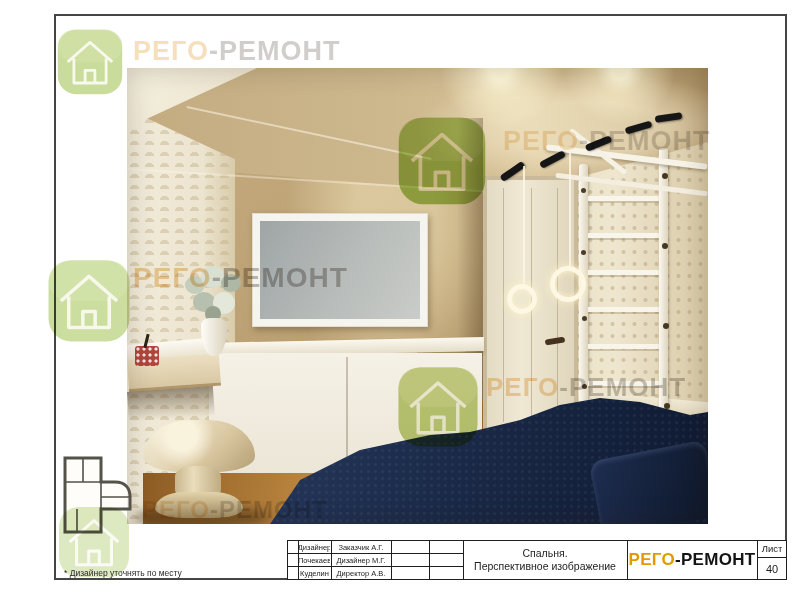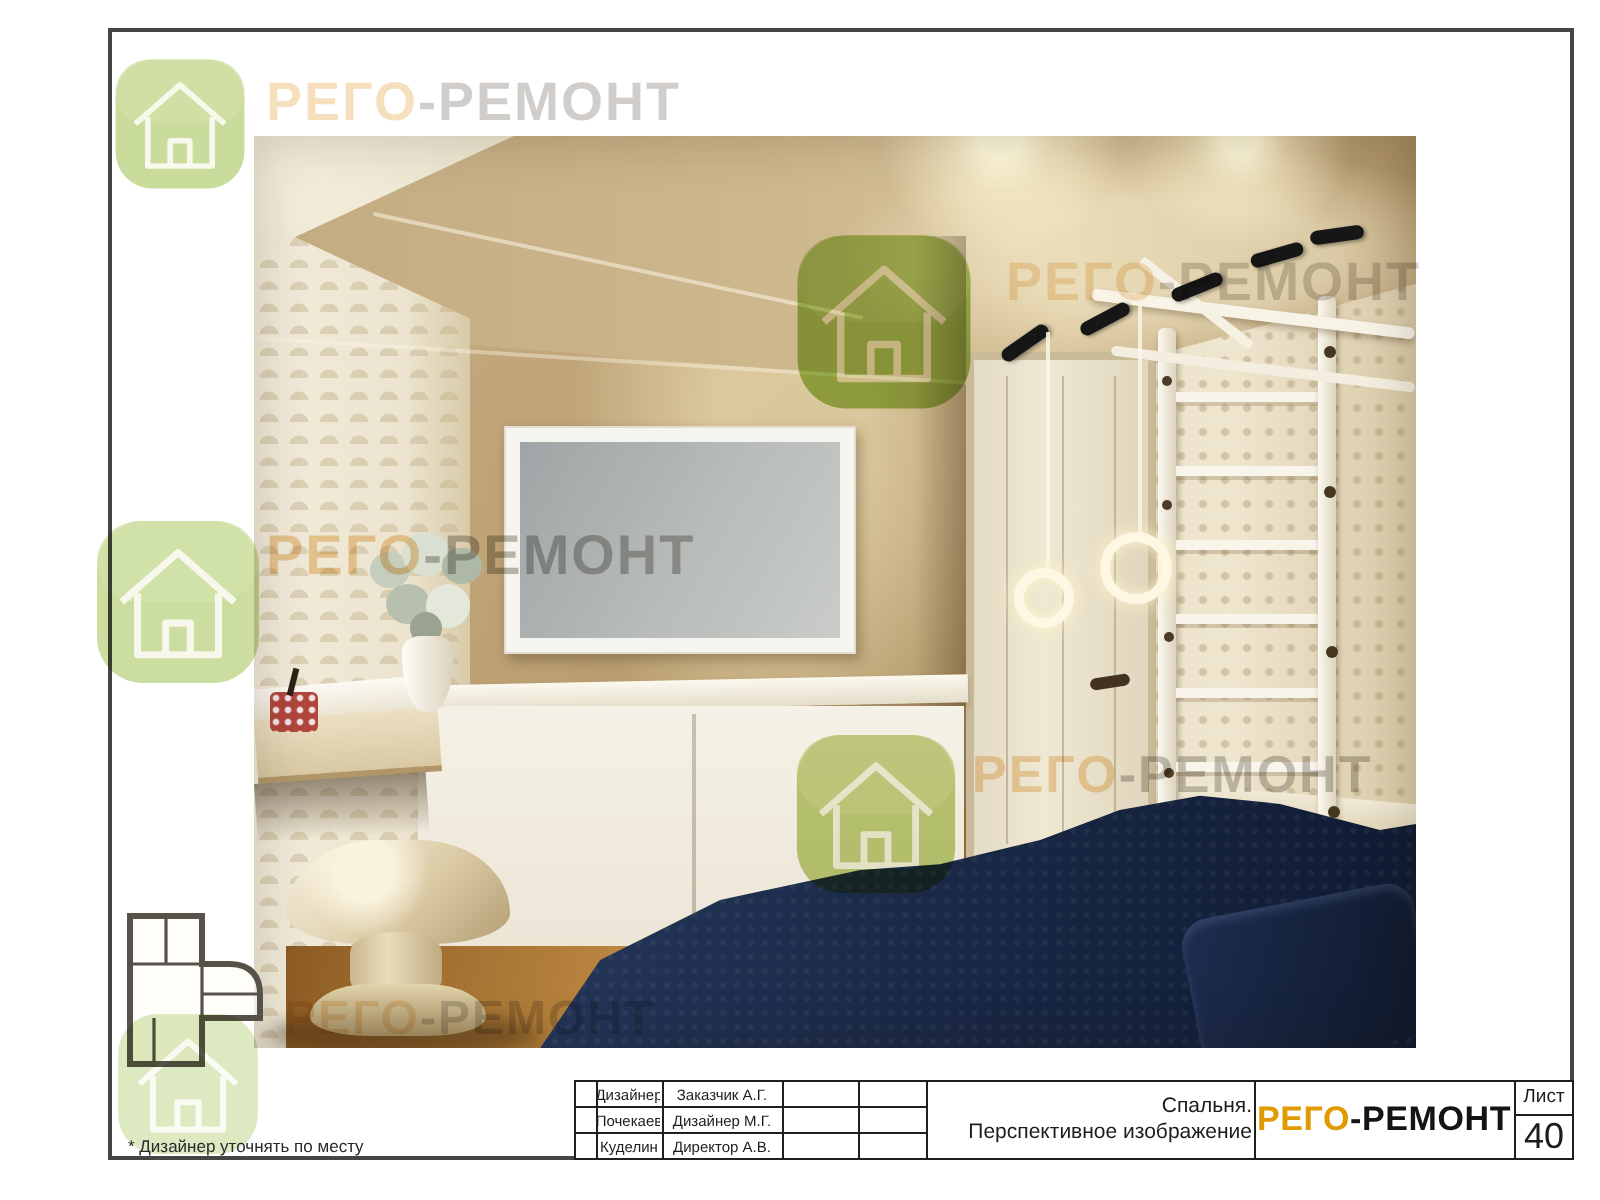--- a/index.html
+++ b/index.html
@@ -125,24 +125,24 @@
 
   
   .floorplan { position:absolute; left:57px; top:452px; }
 
   
   .tblock { position:absolute; left:287px; top:540px; width:500px; height:40px; border:1px solid #1f1f1f; background:#fff; font-size:8px; color:#222; }
   .tblock .v { position:absolute; top:0; bottom:0; width:1px; background:#1f1f1f; }
   .tblock .h { position:absolute; left:0; height:1px; background:#1f1f1f; }
   .cell { position:absolute; display:flex; align-items:center; justify-content:center; text-align:center; overflow:hidden; color:#1d1d1d; }
   .lbl { font-size:7.5px; } .nm { font-size:7.5px; }
-  .ttl { flex-direction:column; font-size:10.5px; line-height:1.25;align-items:flex-end; }
+  .ttl { flex-direction:column; font-size:10.5px; line-height:1.25; }
   .logo-cell { font-size:17px; font-weight:bold; letter-spacing:.3px; }
   .logo-cell .p1 { color:#e09b00; } .logo-cell .p2 { color:#141414; }
-  .sheet-lbl { font-size:9.5px; } .sheet-num { font-size:18px; }
+  .sheet-lbl { font-size:9.5px; } .sheet-num { font-size:11px; }
 
   .footnote { position:absolute; left:64px; top:568px; font-size:8.5px; color:#2a2a2a; }
 </style>
 </head>
 <body>
 
 <div class="page">
 
   <div class="photo">
     <div class="ceiling"></div>

